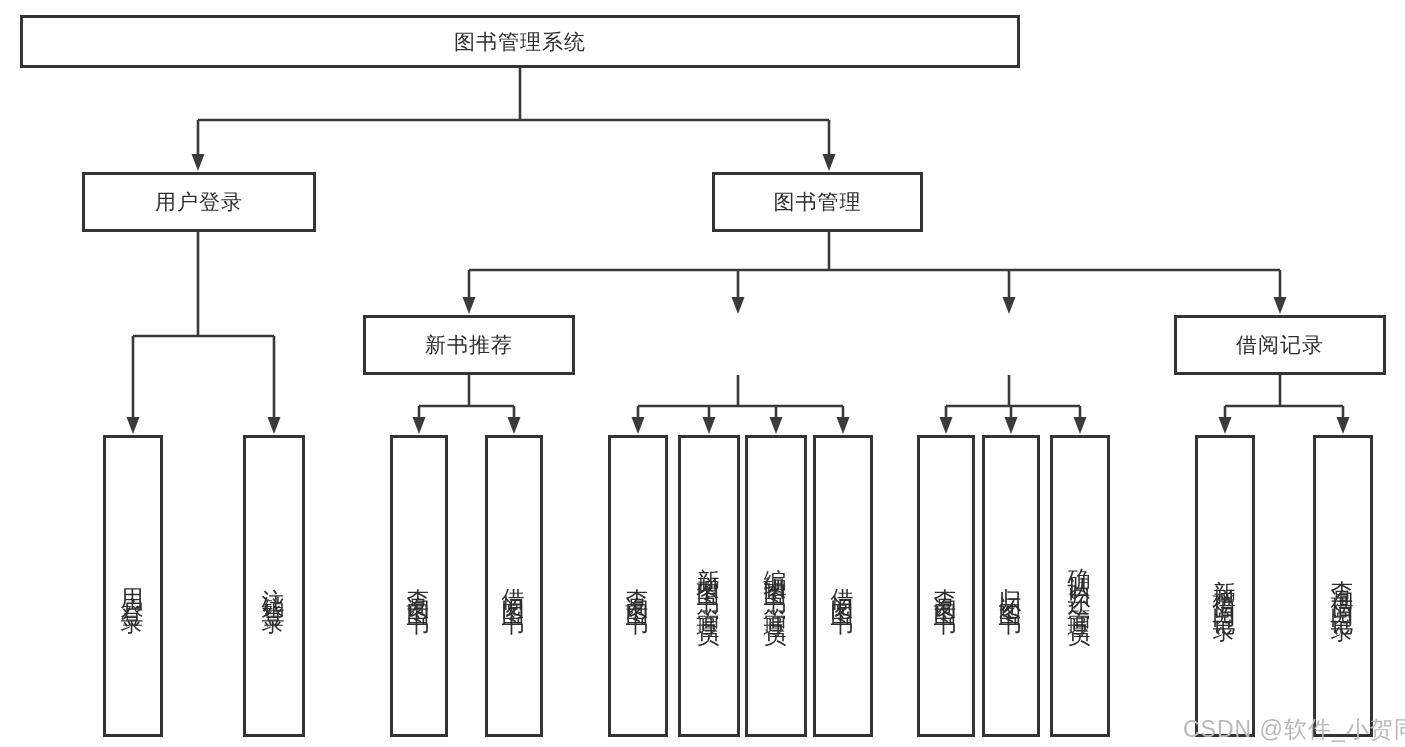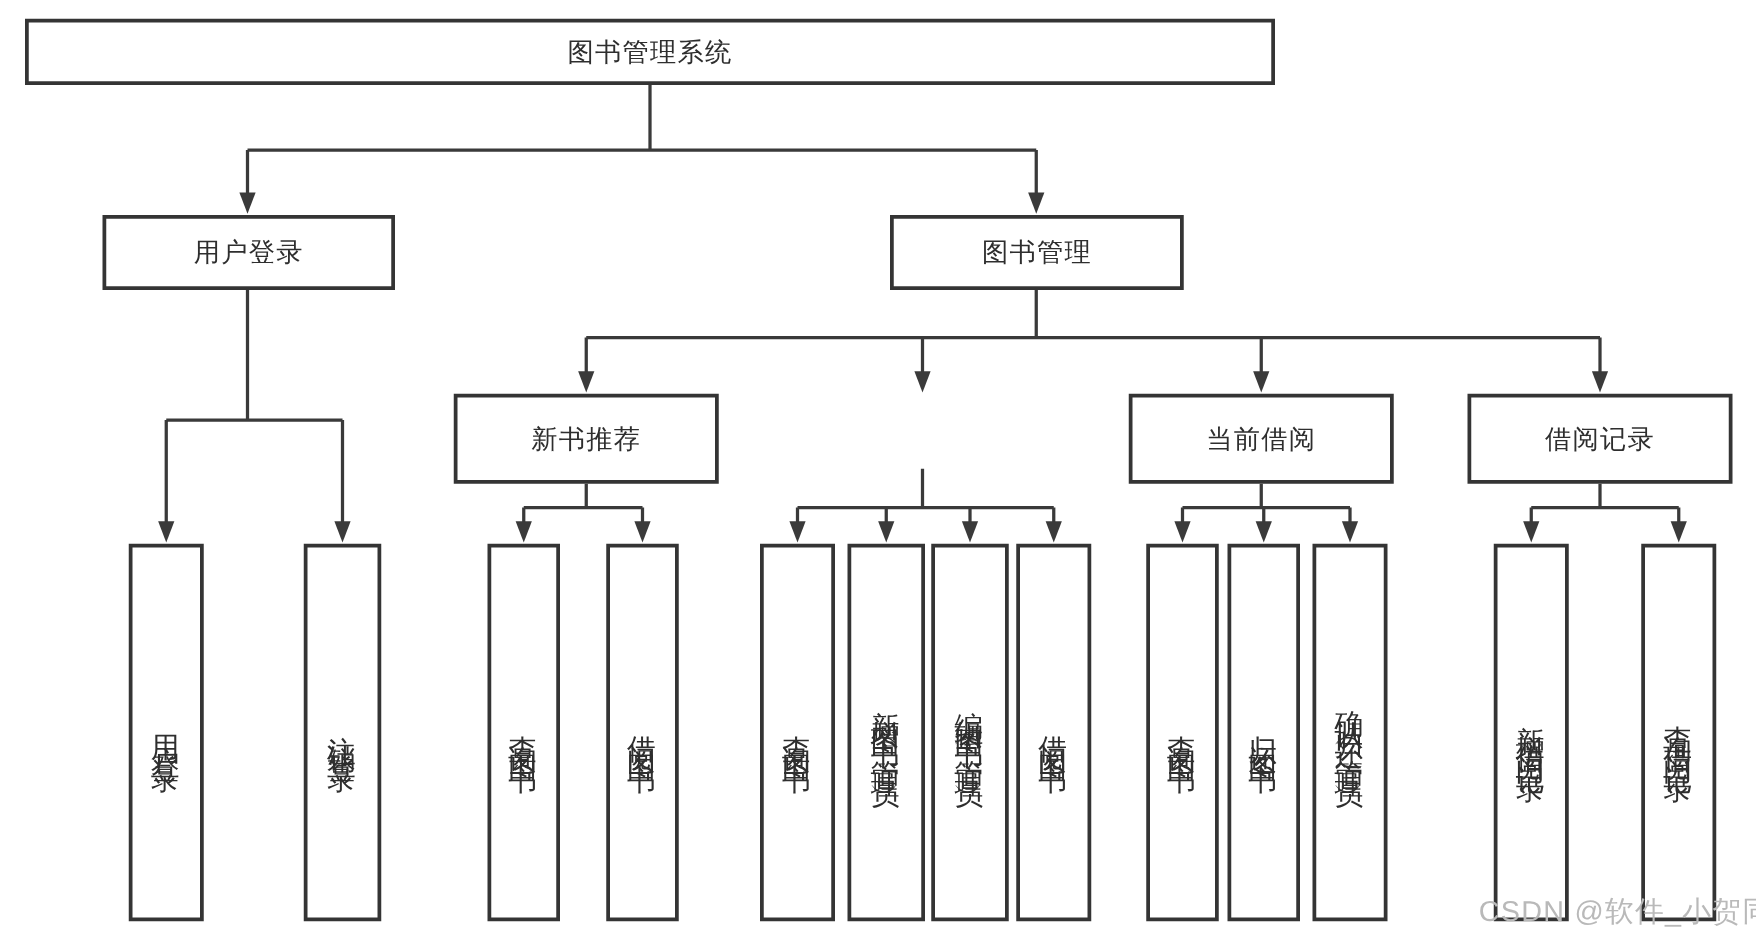--- a/index.html
+++ b/index.html
@@ -37,21 +37,21 @@
     letter-spacing: 1px;
   }
   .node.root {
     left: 20px; top: 15px; width: 1000px; height: 53px;
     font-size: 21px;
   }
   .node.lvl {
     top: 172px; height: 60px;
   }
   .node.lvl3 {
-    top: 315px; height: 72px; font-family: Liberation Mono, monospace;
+    top: 315px; height: 60px; font-family: Liberation Mono, monospace;
   }
   .node.leaf {
     top: 435px; height: 302px;
   }
   .vtext {
     writing-mode: vertical-rl;
     text-orientation: mixed;
     font-size: 23px;
     letter-spacing: 8px;
     color: #2e2e2e;
@@ -116,29 +116,26 @@
     </g>
   </svg>
 
   <div class="node root h">
     <span>图书管理系统</span>
   </div>
 
   <div class="node lvl h" style="left:82px; width:234px;">
     <span>用户登录</span>
   </div>
-  <div class="node lvl h" style="left:712px; width:235px;">
+  <div class="node lvl h" style="left:712px; width:211px;">
     <span>图书管理</span>
   </div>
 
   <div class="node lvl3 h" style="left:363px; width:212px;">
     <span>新书推荐</span>
-  </div>
-  <div class="node lvl3 h" style="left:903px; width:212px;">
-    <span>当前借阅</span>
   </div>
   <div class="node lvl3 h" style="left:1174px; width:212px;">
     <span>借阅记录</span>
   </div>
 
   <div class="node leaf" style="left:103px; width:60px;">
     <span class="vtext">用户登录</span>
   </div>
   <div class="node leaf" style="left:243px; width:62px;">
     <span class="vtext">注销登录</span>

